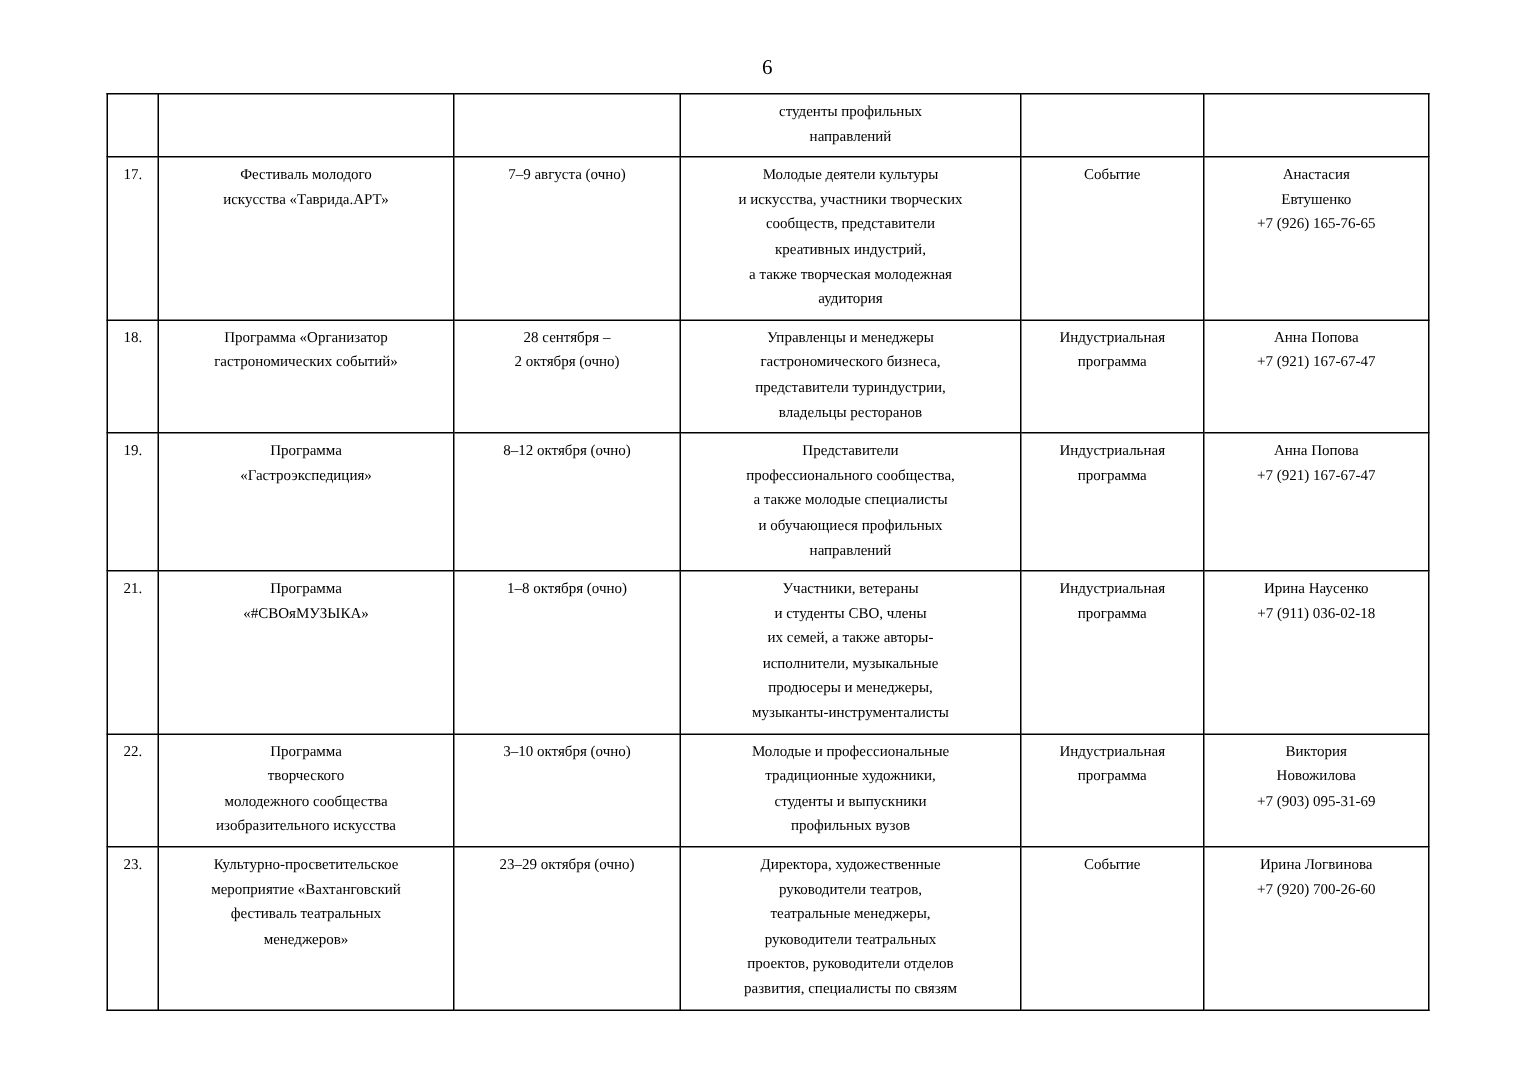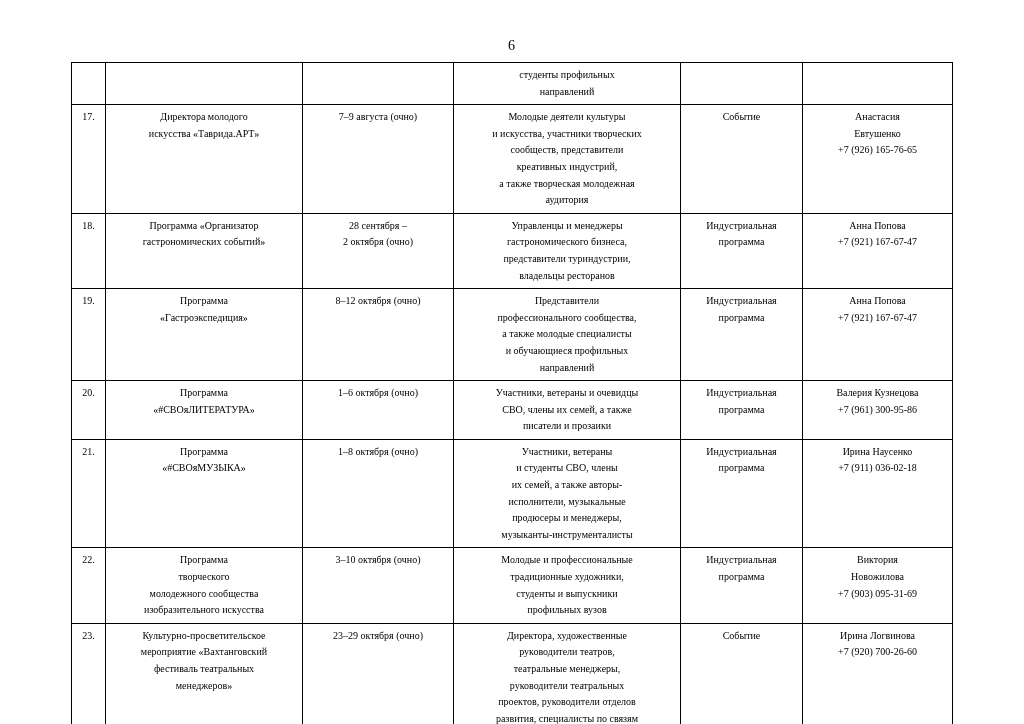--- a/index.html
+++ b/index.html
@@ -71,21 +71,21 @@
     <td></td>
     <td></td>
     <td>студенты профильных
 направлений</td>
     <td></td>
     <td></td>
   </tr>
 
   <tr>
     <td>17.</td>
-    <td>Директора молодого
+    <td>Фестиваль молодого
 искусства «Таврида.АРТ»</td>
     <td>7–9 августа (очно)</td>
     <td>Молодые деятели культуры
 и искусства, участники творческих
 сообществ, представители
 креативных индустрий,
 а также творческая молодежная
 аудитория</td>
     <td>Событие</td>
     <td>Анастасия
@@ -118,33 +118,20 @@
 профессионального сообщества,
 а также молодые специалисты
 и обучающиеся профильных
 направлений</td>
     <td>Индустриальная
 программа</td>
     <td>Анна Попова
 +7 (921) 167-67-47</td>
   </tr>
 
-  <tr>
-    <td>20.</td>
-    <td>Программа
-«#СВОяЛИТЕРАТУРА»</td>
-    <td>1–6 октября (очно)</td>
-    <td>Участники, ветераны и очевидцы
-СВО, члены их семей, а также
-писатели и прозаики</td>
-    <td>Индустриальная
-программа</td>
-    <td>Валерия Кузнецова
-+7 (961) 300-95-86</td>
-  </tr>
 
   <tr>
     <td>21.</td>
     <td>Программа
 «#СВОяМУЗЫКА»</td>
     <td>1–8 октября (очно)</td>
     <td>Участники, ветераны
 и студенты СВО, члены
 их семей, а также авторы-
 исполнители, музыкальные

